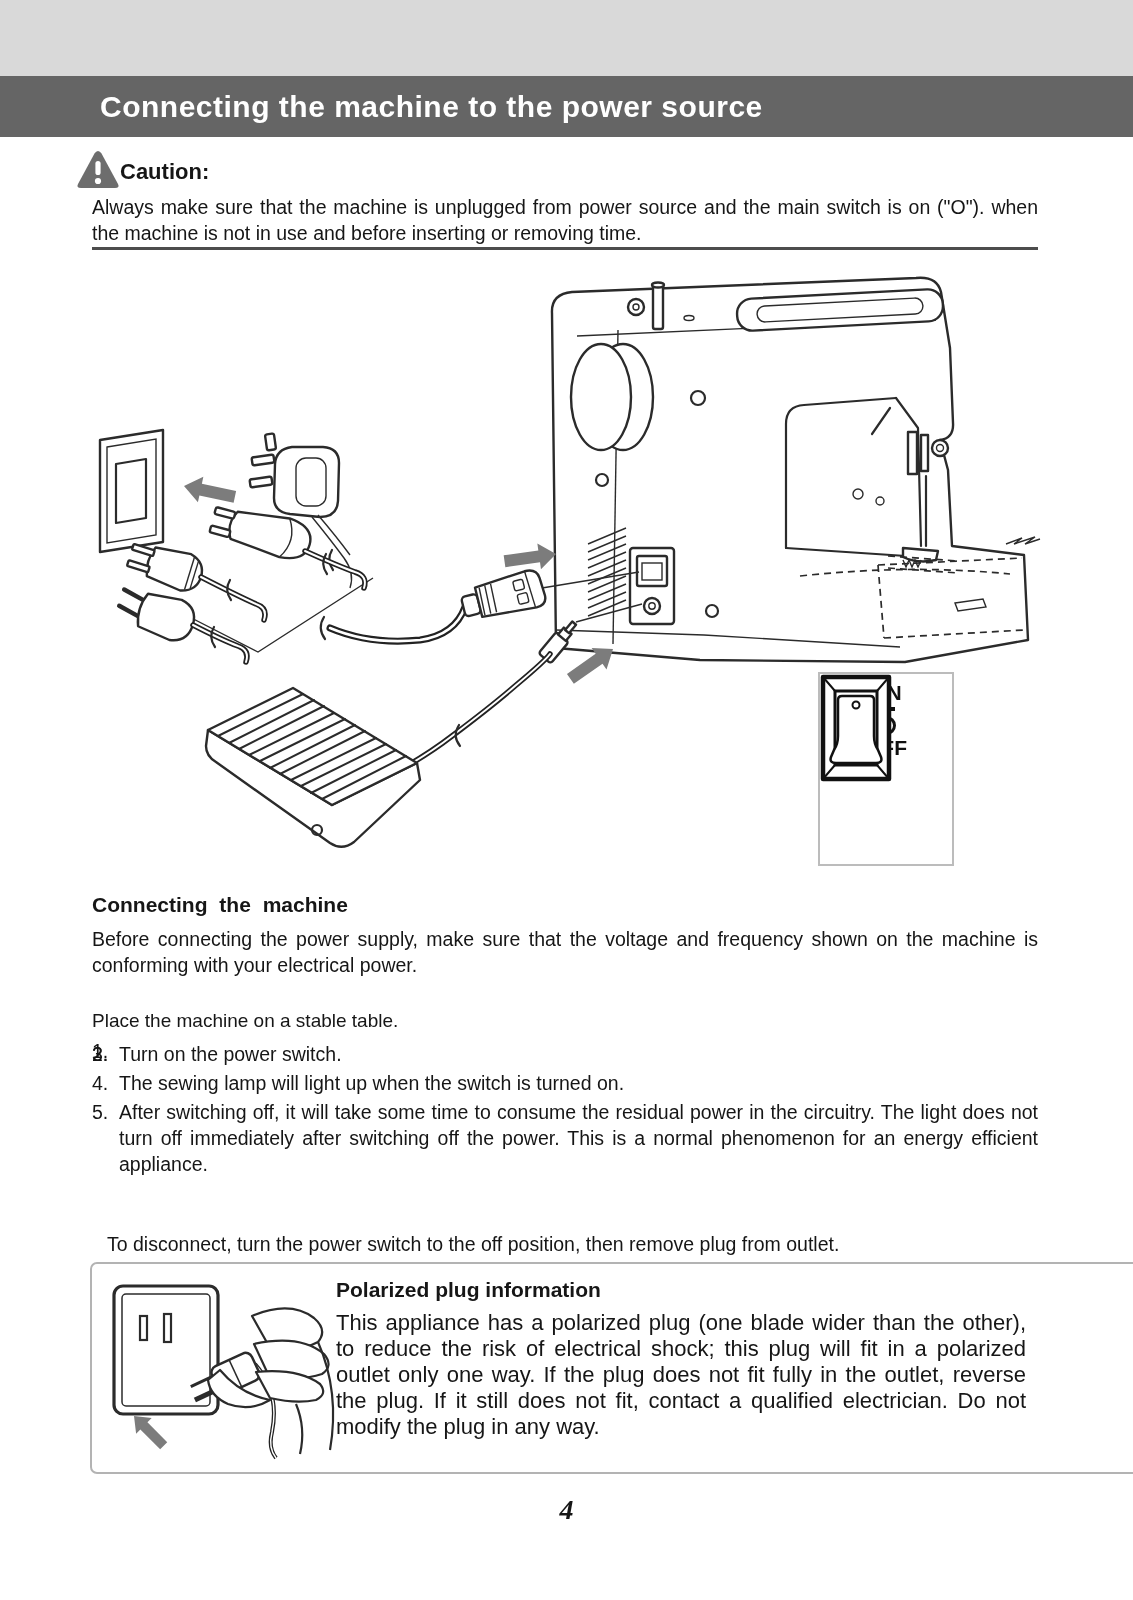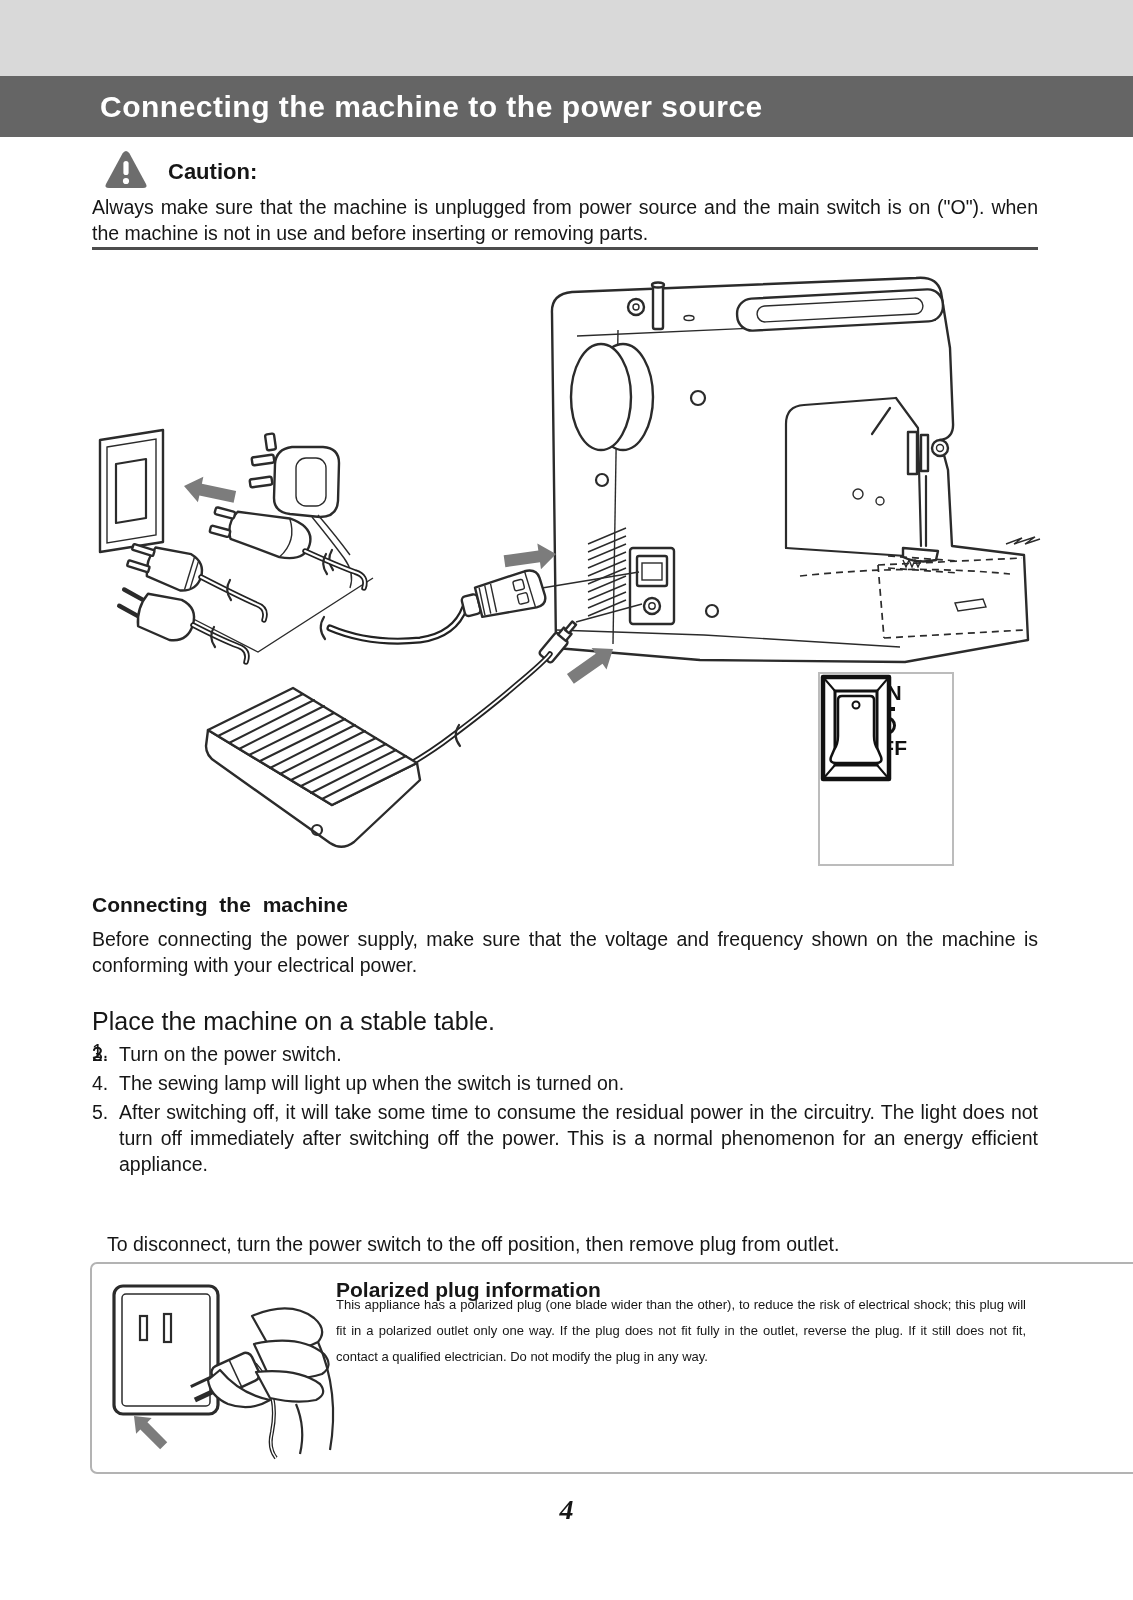--- a/index.html
+++ b/index.html
@@ -5,46 +5,46 @@
   html,body{margin:0;padding:0;background:#ffffff;}
   body{width:1133px;height:1600px;position:relative;overflow:hidden;
        font-family:"Liberation Sans", sans-serif;color:#161616;}
   .abs{position:absolute;}
   
   .band-top{left:0;top:0;width:1133px;height:76px;background:#d9d9d9;}
   .title-bar{left:0;top:76px;width:1133px;height:61px;background:#656565;}
   .title-bar .t{position:absolute;left:92px;top:0;line-height:61px;
     font-size:30px;font-weight:bold;color:#ffffff;letter-spacing:.5px;margin-left:8px;}
   
-  .caution-row{left:104px;top:150px;height:44px;display:flex;align-items:center;gap:20px;}
+  .caution-row{left:76px;top:150px;height:44px;display:flex;align-items:center;gap:0;}
   .caution-label{font-size:22px;font-weight:bold;}
   .caution-text{left:92px;top:194px;width:946px;font-size:19.5px;line-height:26px;text-align:justify;}
   .rule{left:92px;top:247px;width:946px;height:3px;background:#4d4d4d;}
   
   .figure{left:0;top:258px;width:1133px;height:615px;}
   .figure svg{position:absolute;left:0;top:0;}
   .switch-box{position:absolute;left:818px;top:414px;width:136px;height:194px;
     border:2px solid #bcbcbc;background:#fff;text-align:center;box-sizing:border-box;padding-top:8px;}
   .sw-on,.sw-off{font-size:21px;font-weight:bold;color:#111;line-height:22px;}
   .sw-dash{width:18px;height:4px;background:#111;margin:3px auto 4px auto;}
   .sw-ring{width:13px;height:13px;border:3.5px solid #111;border-radius:50%;margin:5px auto 2px auto;}
   
   .sec-heading{left:92px;top:893px;font-size:21px;font-weight:bold;word-spacing:6px;text-align:right;}
   .intro{left:92px;top:926px;width:946px;font-size:19.5px;line-height:26px;text-align:justify;}
-  .place{left:92px;top:1008px;width:946px;font-size:25px;line-height:26px;}
+  .place{left:92px;top:1008px;width:946px;font-size:19px;line-height:26px;}
   .steps{left:92px;top:1038px;width:946px;}
   .steps .li{position:relative;padding-left:27px;font-size:19.5px;line-height:26px;
     text-align:justify;margin-bottom:3px;}
   .steps .num{position:absolute;left:0;top:0;}
   .disconnect{left:107px;top:1231px;width:946px;font-size:19.5px;line-height:26px;}
   
   .pol-box{left:90px;top:1262px;width:1066px;height:212px;border:2.5px solid #b3b3b3;
     border-radius:7px;background:#fff;box-sizing:border-box;}
   .pol-head{position:absolute;left:244px;top:14px;font-size:21px;font-weight:bold;}
-  .pol-text{position:absolute;left:244px;top:28px;width:690px;font-size:13px;
+  .pol-text{position:absolute;left:244px;top:46px;width:690px;font-size:22px;
     line-height:26px;text-align:justify;}
   .pol-fig{position:absolute;left:8px;top:8px;}
   .page-num{left:0;top:1494px;width:1133px;text-align:center;
     font-family:"Liberation Serif", serif;font-style:italic;font-weight:bold;font-size:28px;}
   
   .ln{fill:none;stroke:#2b2b2b;stroke-width:2.2;stroke-linejoin:round;stroke-linecap:round;}
   .lnF{fill:#ffffff;stroke:#2b2b2b;stroke-width:2.4;stroke-linejoin:round;}
   .thin{fill:none;stroke:#2b2b2b;stroke-width:1.4;}
   .dash{fill:none;stroke:#2b2b2b;stroke-width:1.7;stroke-dasharray:7 5;}
   .cableO{fill:none;stroke:#222;stroke-width:7;stroke-linecap:round;}
@@ -65,21 +65,21 @@
 <div class="abs caution-row">
   <span>
     <svg width="44" height="42" viewBox="0 0 44 42">
       <path d="M22,2 Q24,2 25.5,4.5 L42,35 Q44,39 39,39 L5,39 Q0,39 2,35 L18.5,4.5 Q20,2 22,2 Z" fill="#6d6d6d"></path>
       <rect x="19.4" y="12" width="5.2" height="14" rx="2.6" fill="#ffffff"></rect>
       <circle cx="22" cy="32" r="3.1" fill="#ffffff"></circle>
     </svg>
   </span>
   <span class="caution-label">Caution:</span>
 </div>
-<div class="abs caution-text">Always make sure that the machine is unplugged from power source and the main switch is on ("O"). when the machine is not in use and before inserting or removing parts.</div>
+<div class="abs caution-text">Always make sure that the machine is unplugged from power source and the main switch is on ("O"). when the machine is not in use and before inserting or removing time.</div>
 <div class="abs rule"></div>
 
 <div class="abs figure">
   <svg width="1133" height="615" viewBox="0 0 1133 615">
 
     <g>
       <path class="lnF" d="M556,390 L552,55 Q551,36 572,34 L916,20 Q937,18 941,34 L950,90
         L953,165 Q954,180 940,182 L948,212 L952,288 L1024,297 L1028,382
         L905,404 L700,402 Z"></path>
       <path class="thin" d="M577,78 L936,62"></path>

